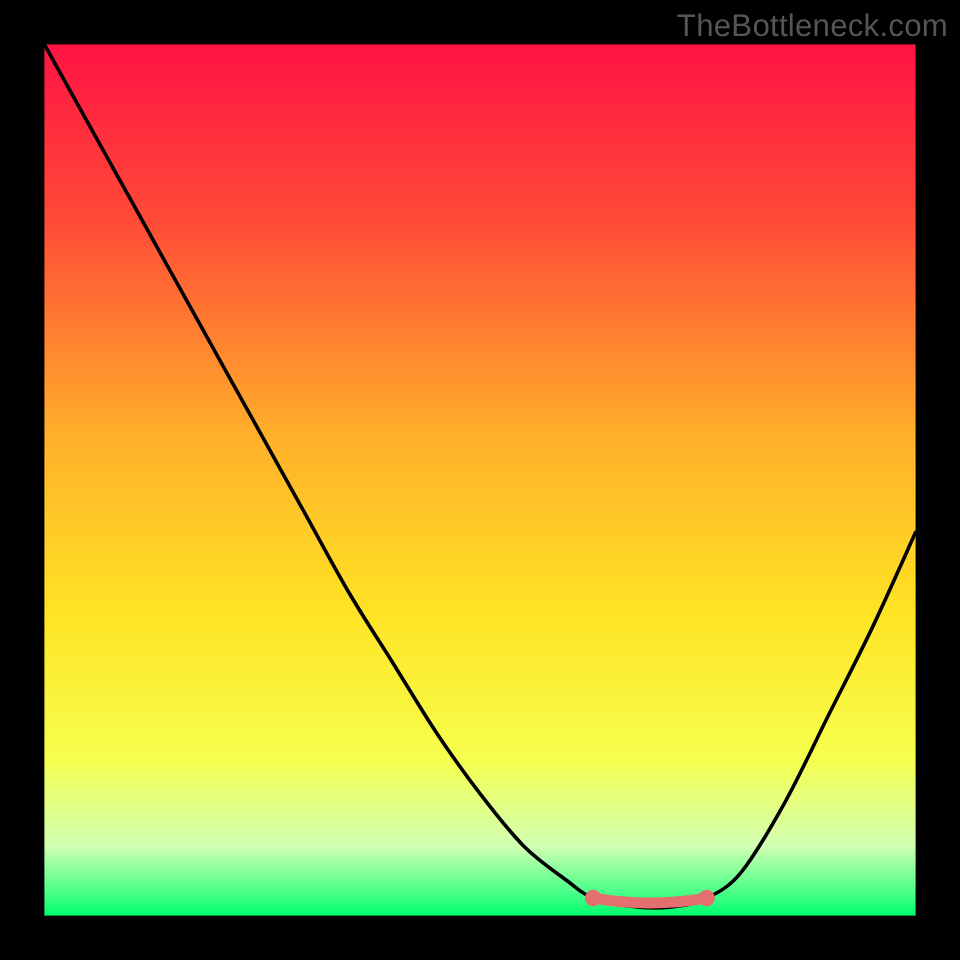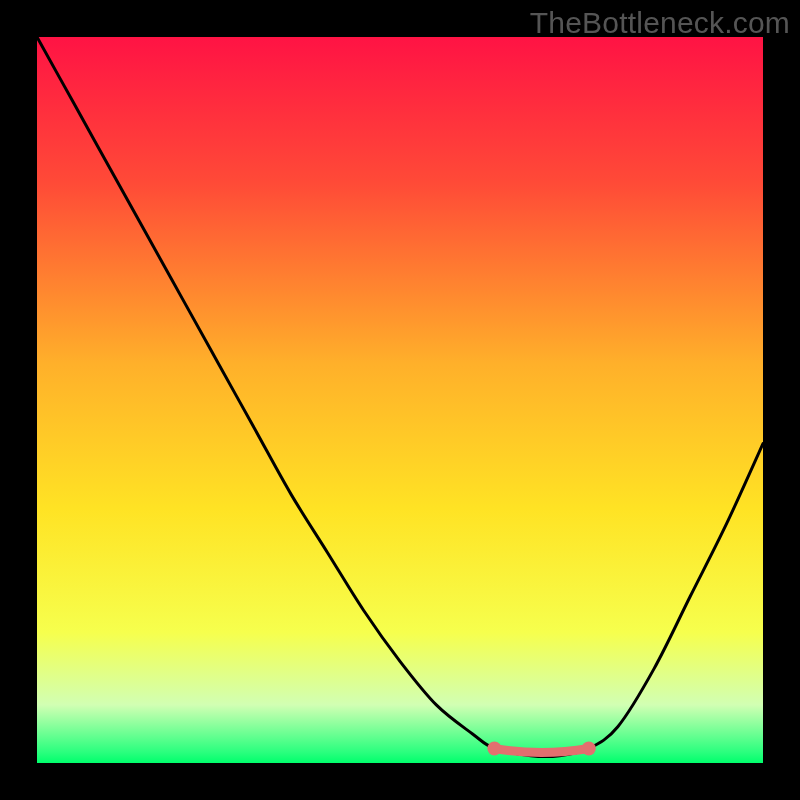--- a/index.html
+++ b/index.html
@@ -9,21 +9,21 @@
     width: 800px;
     height: 800px;
     background: #000;
   }
   .watermark {
     position: absolute;
     top: 6px;
     right: 10px;
     color: #555;
     font-family: Arial, Helvetica, sans-serif;
-    font-size: 30px;
+    font-size: 26px;
     font-weight: 500;
     letter-spacing: 0.2px;
     z-index: 3;
   }
   svg.plot {
     position: absolute;
     left: 0;
     top: 0;
     width: 800px;
     height: 800px;

